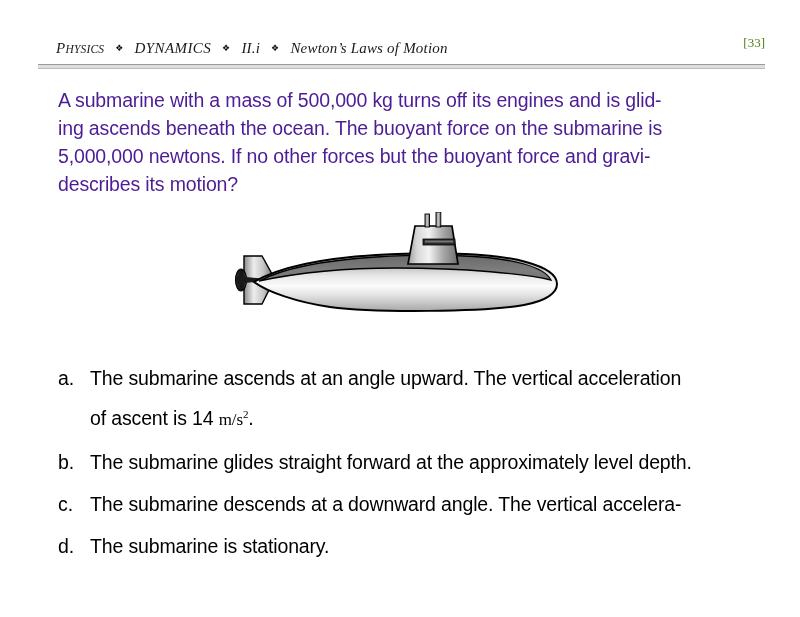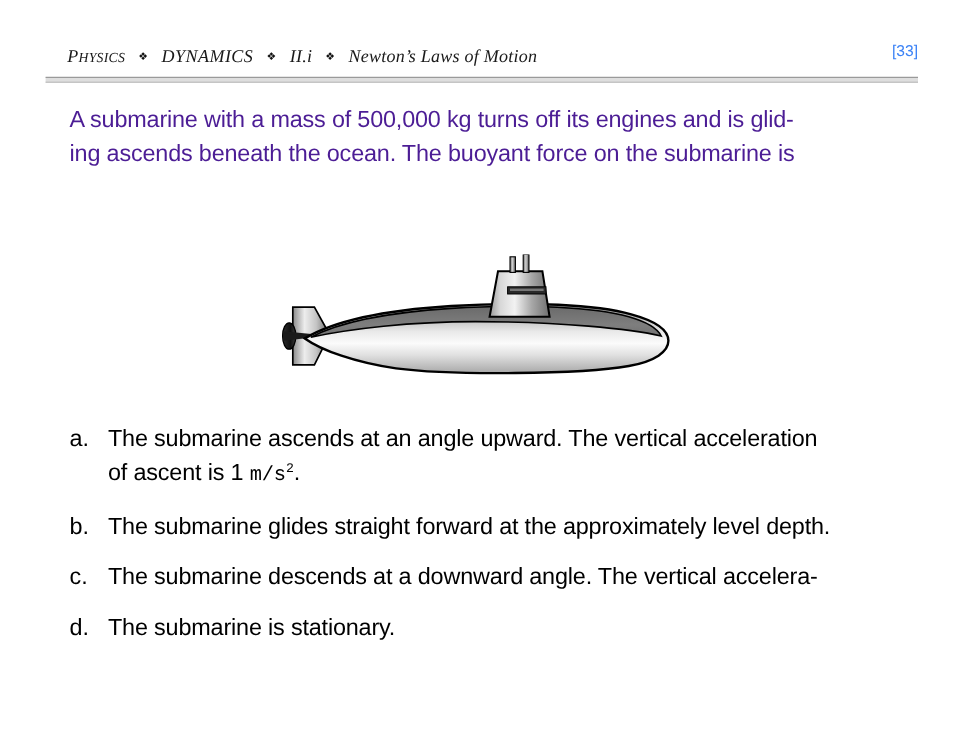--- a/index.html
+++ b/index.html
@@ -50,23 +50,23 @@
     color: #111;
   }
   .hdr-dyn { font-size: 15px; letter-spacing: .4px; }
   .hdr-sect { font-size: 15px; }
   .hdr-title { font-size: 15px; }
 
   #page-number {
     position: absolute;
     right: 0px;
     top: -5px;
-    font-family: Liberation Sans, sans-serif;
+    font-family: Liberation Serif, serif;
     font-size: 13px;
-    color: #3b82f6;
+    color: #4d7c0f;
   }
 
   #header-rule {
     position: absolute;
     left: 38px;
     top: 64px;
     width: 727px;
     height: 3px;
     border-top: 1px solid #9a9a9a;
     border-bottom: 1px solid #bdbdbd;
@@ -119,23 +119,23 @@
     font-size: 19.5px;
     line-height: 28px;
   }
   .answer-text {
     margin-left: 32px;
     font-family: "Liberation Sans", sans-serif;
     font-size: 19.5px;
     line-height: 28px;
     letter-spacing: -0.15px;
   }
-  .answer-text .tline { white-space: nowrap; display: block; }
+  .answer-text .tline { white-space: nowrap; display: block; margin-top: 12px; }
   .unit {
-    font-family: Liberation Mono, monospace;
+    font-family: Liberation Serif, serif;
     font-size: 17px;
   }
   .unit sup {
     font-size: 11px;
     vertical-align: super;
     line-height: 0;
   }
 </style>
 </head>
 <body>
@@ -144,20 +144,22 @@
   <div class="hdr-crumbs">
     <span class="smallcaps"><span class="sc-first">P</span><span class="sc-rest">HYSICS</span></span><span class="hdr-sep">❖</span><span class="hdr-dyn">DYNAMICS</span><span class="hdr-sep">❖</span><span class="hdr-sect">II.i</span><span class="hdr-sep">❖</span><span class="hdr-title">Newton’s Laws of Motion</span>
   </div>
   <div id="page-number">[33]</div>
 </div>
 <div id="header-rule"></div>
 
 <div id="question-block">
   <div class="qline">A submarine with a mass of 500,000 kg turns off its engines and is glid-</div>
   <div class="qline">ing ascends beneath the ocean.  The buoyant force on the submarine is</div>
+  <div class="qline">5,000,000 newtons.  If no other forces but the buoyant force and gravi-</div>
+  <div class="qline">describes its motion?</div>
 </div>
 
 <div id="submarine-figure">
   <svg width="340" height="125" viewBox="0 0 340 125" xmlns="http://www.w3.org/2000/svg">
     <defs>
       <linearGradient id="hullGrad" x1="0" y1="0" x2="0" y2="1">
         <stop offset="0%" stop-color="#8c8c8c"></stop>
         <stop offset="14%" stop-color="#adadad"></stop>
         <stop offset="40%" stop-color="#e9e9e9"></stop>
         <stop offset="57%" stop-color="#fbfbfb"></stop>
@@ -234,21 +236,21 @@
     </g>
   </svg>
 </div>
 
 <div id="answers">
 
   <div class="answer-item">
     <div class="answer-label">a.</div>
     <div class="answer-text">
       <span class="tline">The submarine ascends at an angle upward.  The vertical acceleration</span>
-      <span class="tline"><span>of ascent is 1 </span><span class="unit"><span>m/s</span><sup>2</sup></span><span>.</span></span>
+      <span class="tline"><span>of ascent is 14 </span><span class="unit"><span>m/s</span><sup>2</sup></span><span>.</span></span>
     </div>
   </div>
 
   <div class="answer-item">
     <div class="answer-label">b.</div>
     <div class="answer-text">
       <span class="tline">The submarine glides straight forward at the approximately level depth.</span>
     </div>
   </div>
 

